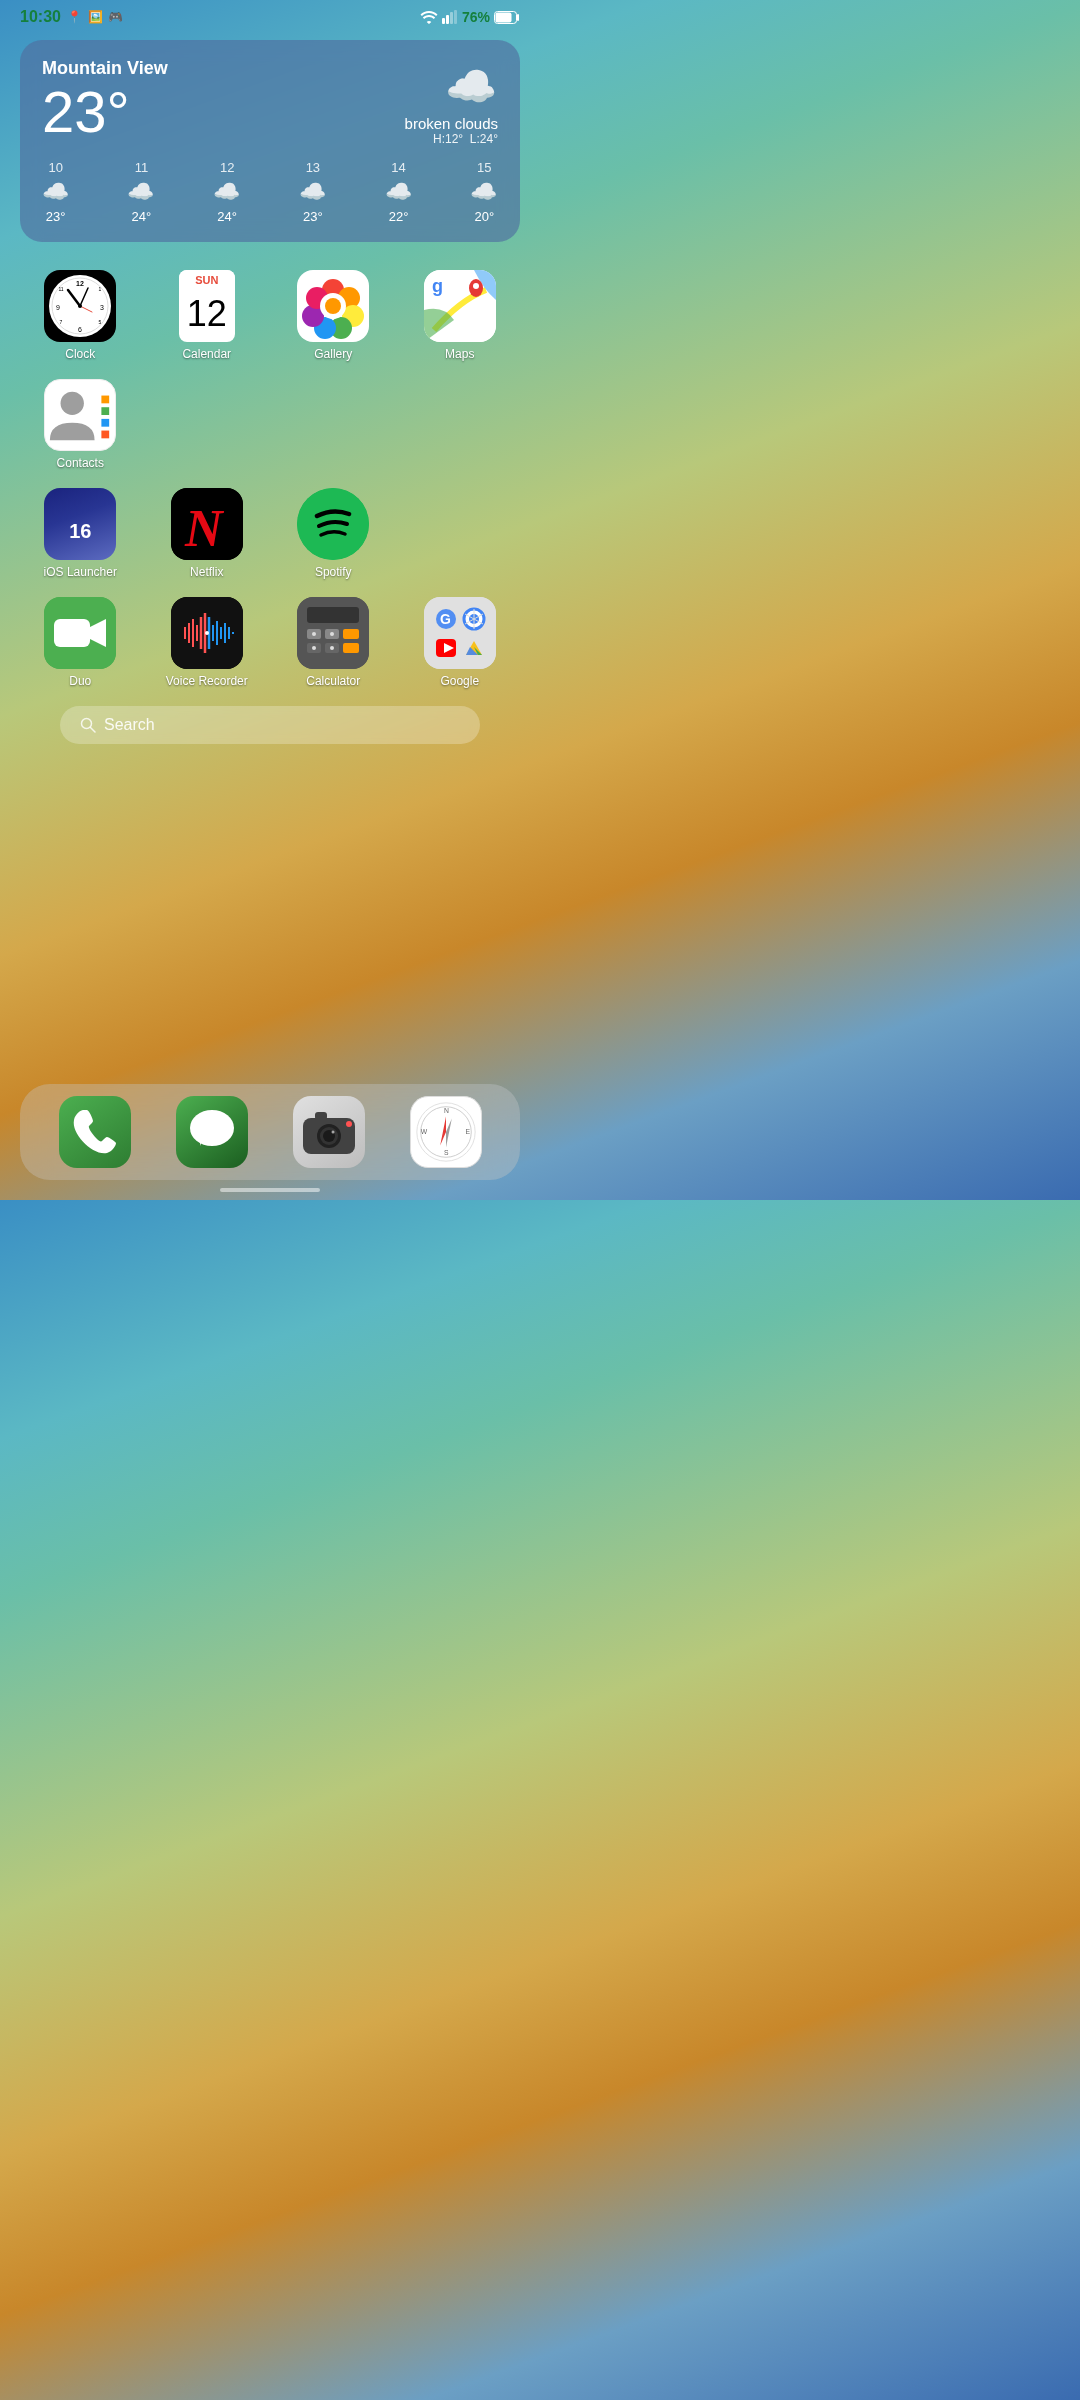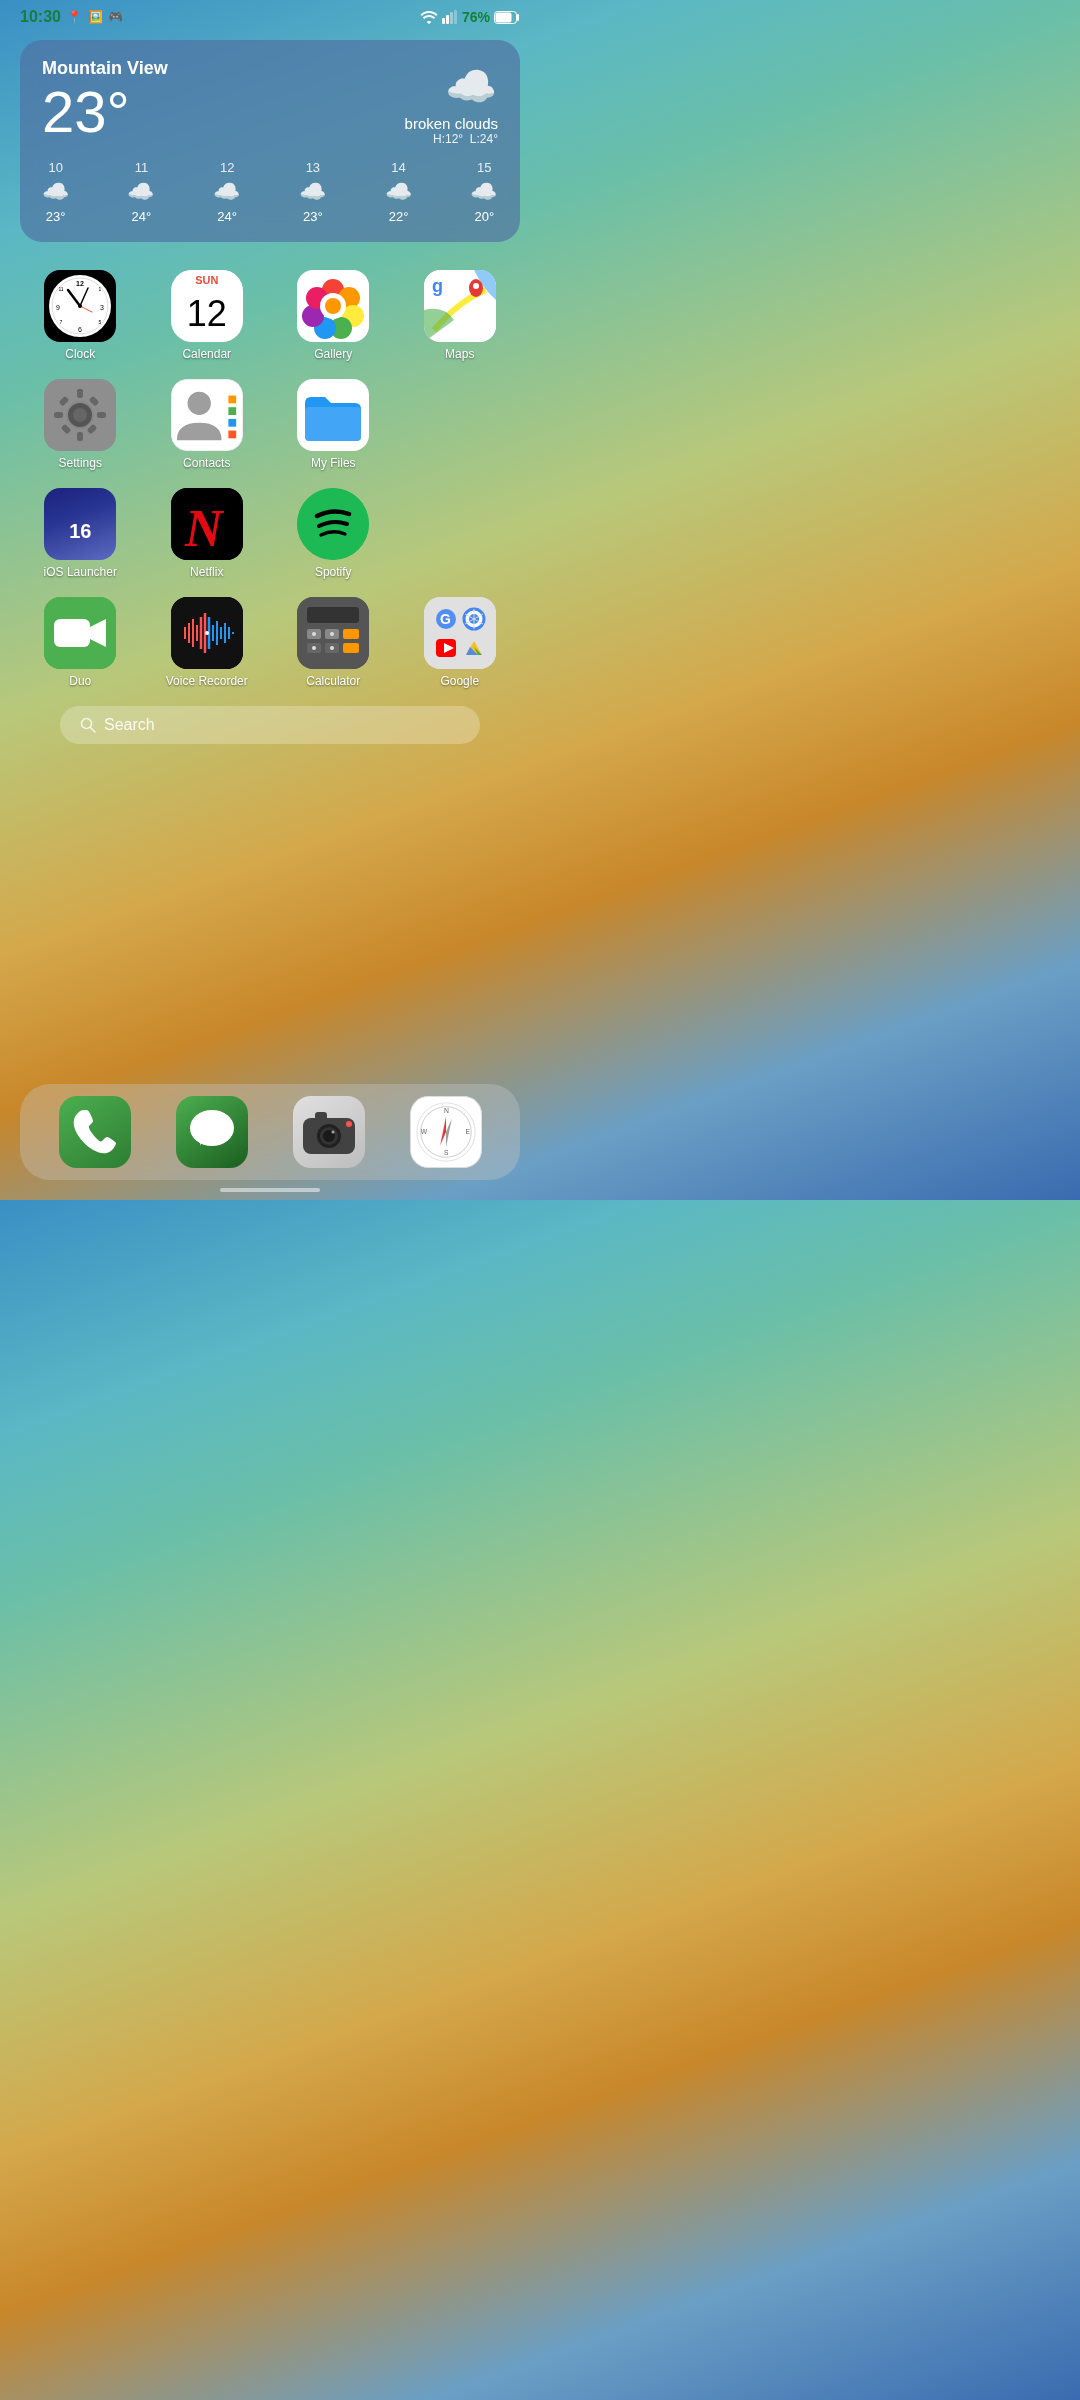--- a/index.html
+++ b/index.html
@@ -113,22 +113,22 @@
       left: 5px;
       display: flex;
       align-items: center;
       justify-content: center;
     }
     .clock-face svg { width: 60px; height: 60px; }
 
     
     .calendar-icon {
       background: white;
-      border-radius: 21px;
-      width: 72px;
+      border-radius: 8px;
+      width: 56px;
       height: 72px;
       overflow: hidden;
       display: flex;
       flex-direction: column;
     }
     .cal-header {
       background: white;
       color: #e74c3c;
       text-align: center;
       font-size: 11px;
@@ -354,68 +354,38 @@
         <circle cx="52" cy="16" r="3" fill="white"></circle>
         <path d="M52 26 L48 18 Q52 26 56 18 Z" fill="#E53935"></path>
       </svg>
     </div>
     <span class="app-label">Maps</span>
   </div>
 </div>
 
 <div class="app-grid" style="padding-top:8px;padding-bottom:0;">
 
-  <div class="app-item">
-    <div class="app-icon" style="background:#8e8e8e;">
-      <svg viewBox="0 0 72 72">
-        <circle cx="36" cy="36" r="36" fill="#8e8e8e"></circle>
-
-        <circle cx="36" cy="36" r="13" fill="#555" stroke="#888" stroke-width="2"></circle>
-        <circle cx="36" cy="36" r="7" fill="#666"></circle>
-
-        <rect x="33" y="10" width="6" height="9" rx="2" fill="#666"></rect>
-        <rect x="33" y="53" width="6" height="9" rx="2" fill="#666"></rect>
-        <rect x="10" y="33" width="9" height="6" rx="2" fill="#666"></rect>
-        <rect x="53" y="33" width="9" height="6" rx="2" fill="#666"></rect>
-        <rect x="18" y="18" width="6" height="9" rx="2" fill="#666" transform="rotate(45 21 21)"></rect>
-        <rect x="46" y="46" width="6" height="9" rx="2" fill="#666" transform="rotate(45 49 49)"></rect>
-        <rect x="46" y="18" width="6" height="9" rx="2" fill="#666" transform="rotate(-45 49 21)"></rect>
-        <rect x="18" y="46" width="6" height="9" rx="2" fill="#666" transform="rotate(-45 21 49)"></rect>
-      </svg>
-    </div>
-    <span class="app-label">Settings</span>
-  </div>
 
   <div class="app-item">
     <div class="app-icon" style="background:white; border: 1px solid #eee;">
       <svg viewBox="0 0 72 72">
 
         <circle cx="28" cy="24" r="12" fill="#9E9E9E"></circle>
         <path d="M5 62 Q5 44 28 44 Q51 44 51 62Z" fill="#9E9E9E"></path>
 
         <rect x="58" y="16" width="8" height="8" rx="0" fill="#FF9800"></rect>
         <rect x="58" y="28" width="8" height="8" rx="0" fill="#4CAF50"></rect>
         <rect x="58" y="40" width="8" height="8" rx="0" fill="#2196F3"></rect>
         <rect x="58" y="52" width="8" height="8" rx="0" fill="#FF5722"></rect>
       </svg>
     </div>
     <span class="app-label">Contacts</span>
   </div>
 
 
-  <div class="app-item">
-    <div class="app-icon" style="background:white;">
-      <svg viewBox="0 0 72 72">
-
-        <path d="M8 24 Q8 18 14 18 L28 18 L34 24 L58 24 Q64 24 64 30 L64 56 Q64 62 58 62 L14 62 Q8 62 8 56Z" fill="#2196F3"></path>
-        <rect x="8" y="28" width="56" height="34" rx="4" fill="#42A5F5"></rect>
-      </svg>
-    </div>
-    <span class="app-label">My Files</span>
-  </div>
 </div>
 
 <div class="app-grid" style="padding-top:8px;padding-bottom:0;">
 
 
   <div class="app-item">
     <div class="app-icon" style="background:linear-gradient(160deg, #1a237e 0%, #283593 40%, #5c6bc0 100%);">
       <span style="font-size:20px;font-weight:700;color:white;margin-top:15px;">16</span>
     </div>
     <span class="app-label">iOS Launcher</span>

